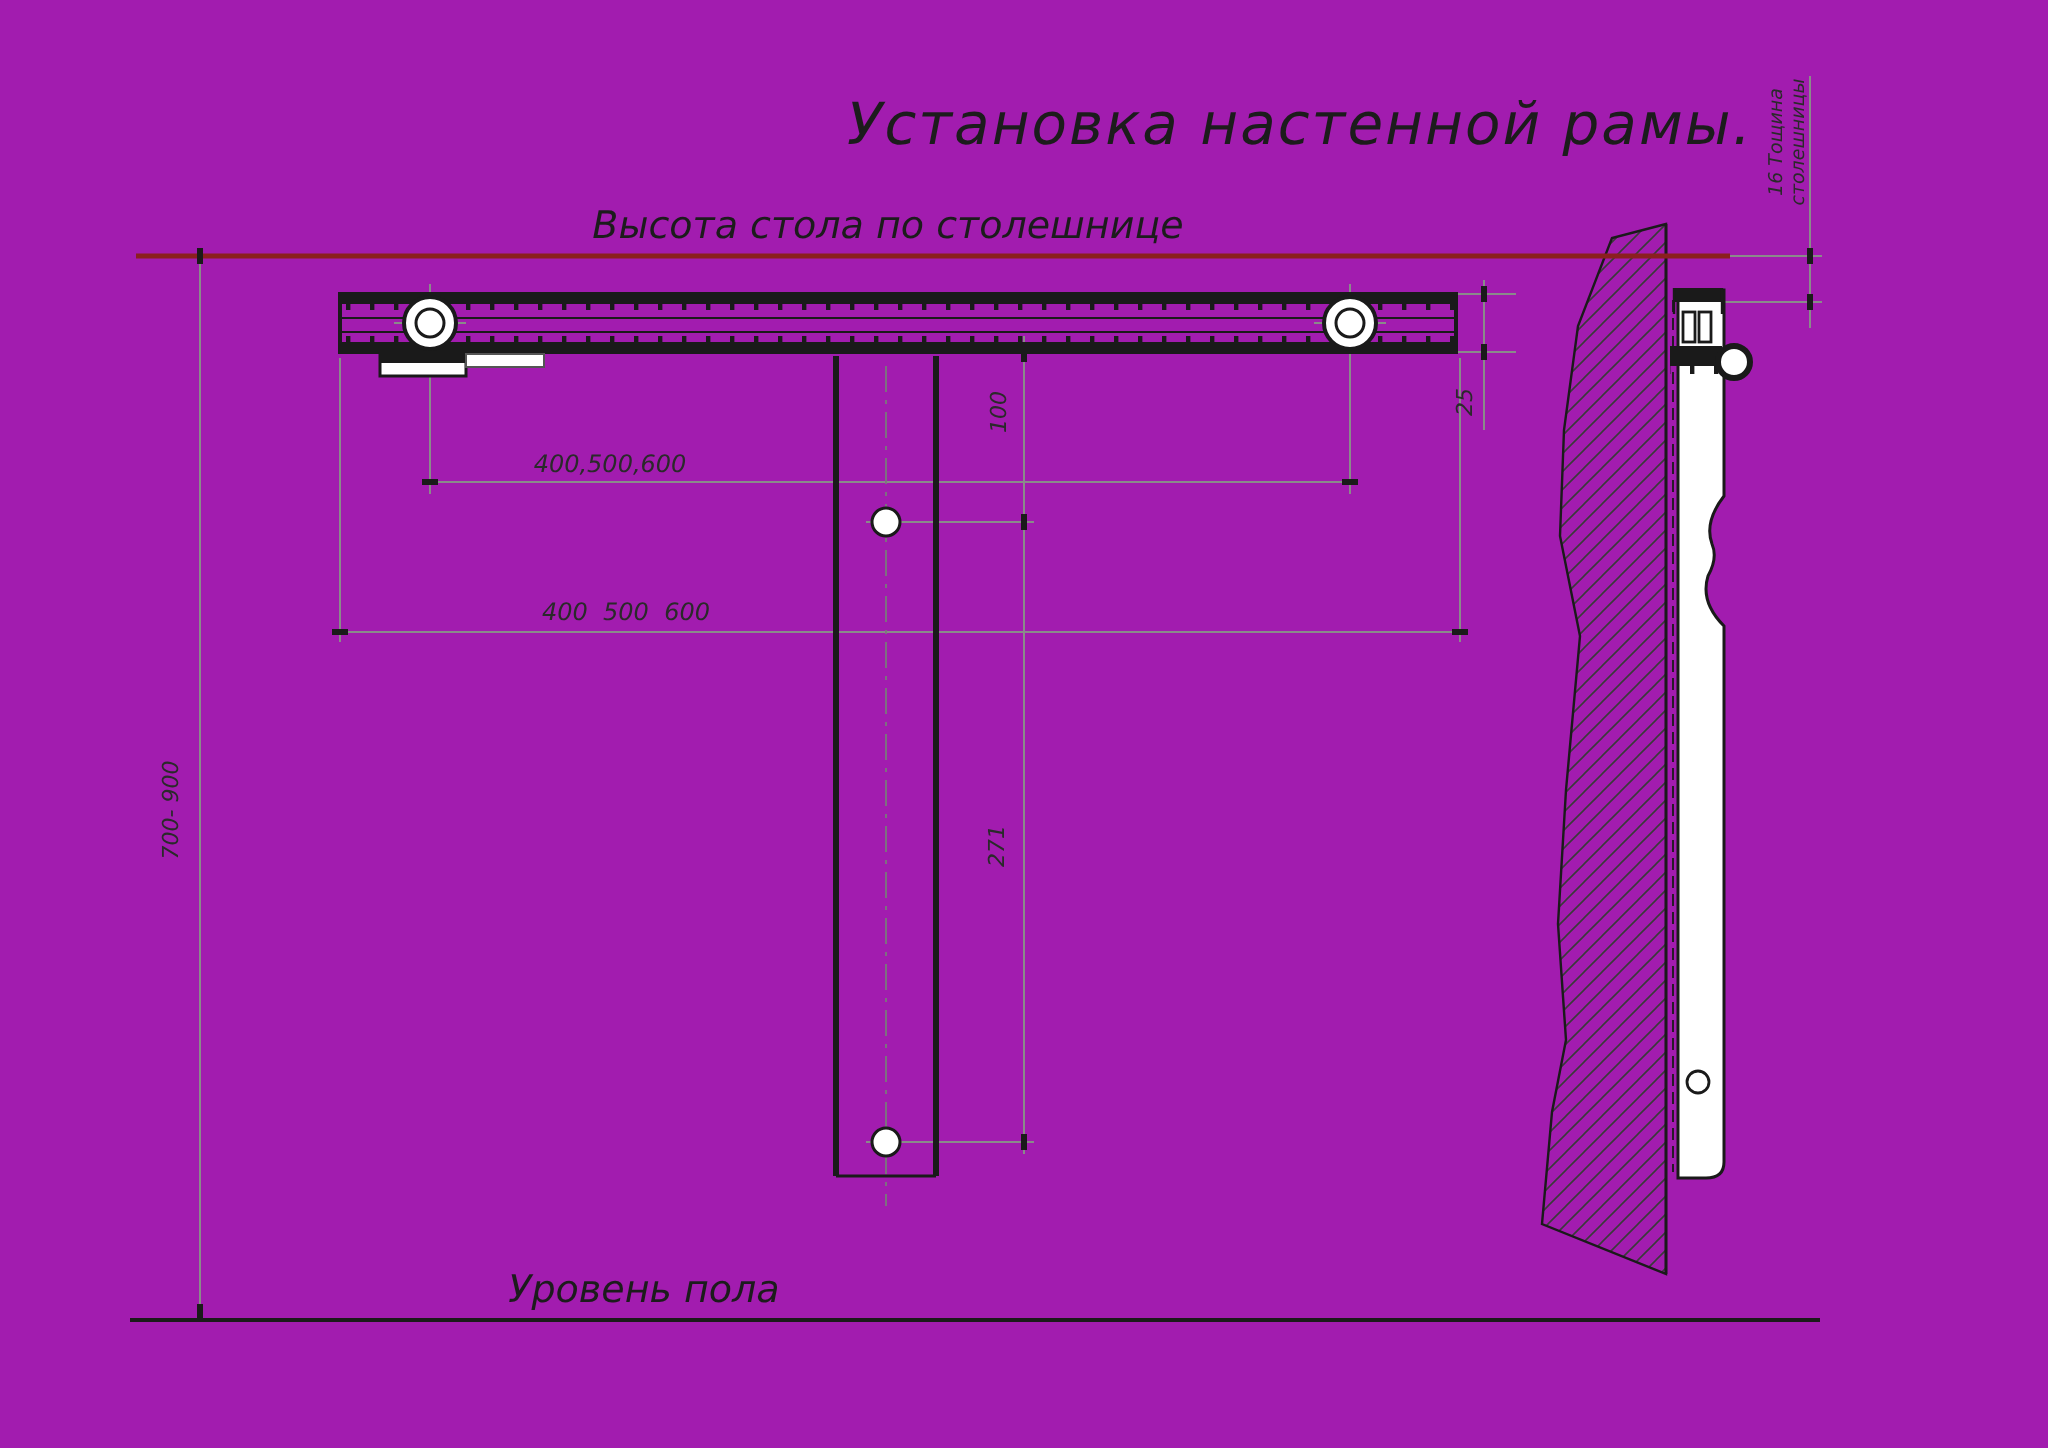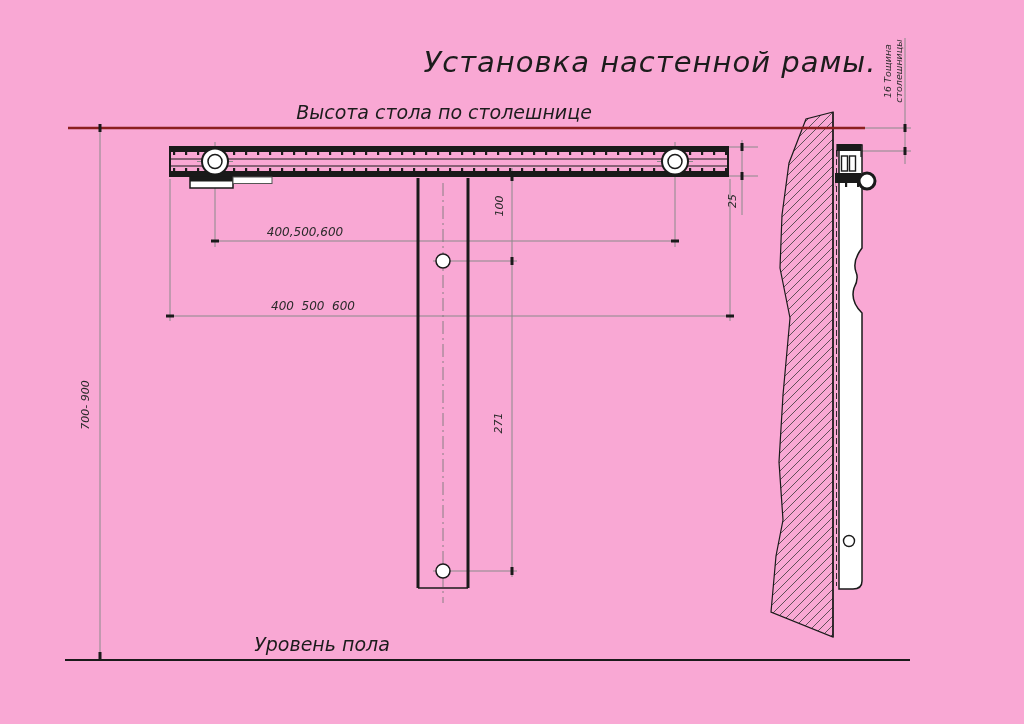--- a/index.html
+++ b/index.html
@@ -1,16 +1,16 @@
 <!DOCTYPE html>
 <html><head>
 <meta charset="utf-8">
 <style>
   html,body{margin:0;padding:0;background:#e8e8e8;}
-  .canvas{width:1024px;height:724px;background:#f9a8d4;position:relative;margin:0 auto;overflow:hidden;}
+  .canvas{width:1024px;height:724px;background:#a21caf;position:relative;margin:0 auto;overflow:hidden;}
   svg{display:block;}
   svg text{font-family:"DejaVu Sans",sans-serif;font-style:italic;fill:#1c1c1c;white-space:pre;}
   .t-title{font-size:29px;letter-spacing:1px;}
   .t-label{font-size:19px;}
   .t-dim{font-size:12px;fill:#2a2a2a;}
   .t-dims{font-size:11px;fill:#2a2a2a;}
   .t-note{font-size:9.5px;fill:#2a2a2a;}
   .obj{stroke:#1a1a1a;fill:none;}
   .dim{stroke:#8a8a8a;stroke-width:1;fill:none;}
   .term{fill:#1a1a1a;stroke:none;}

